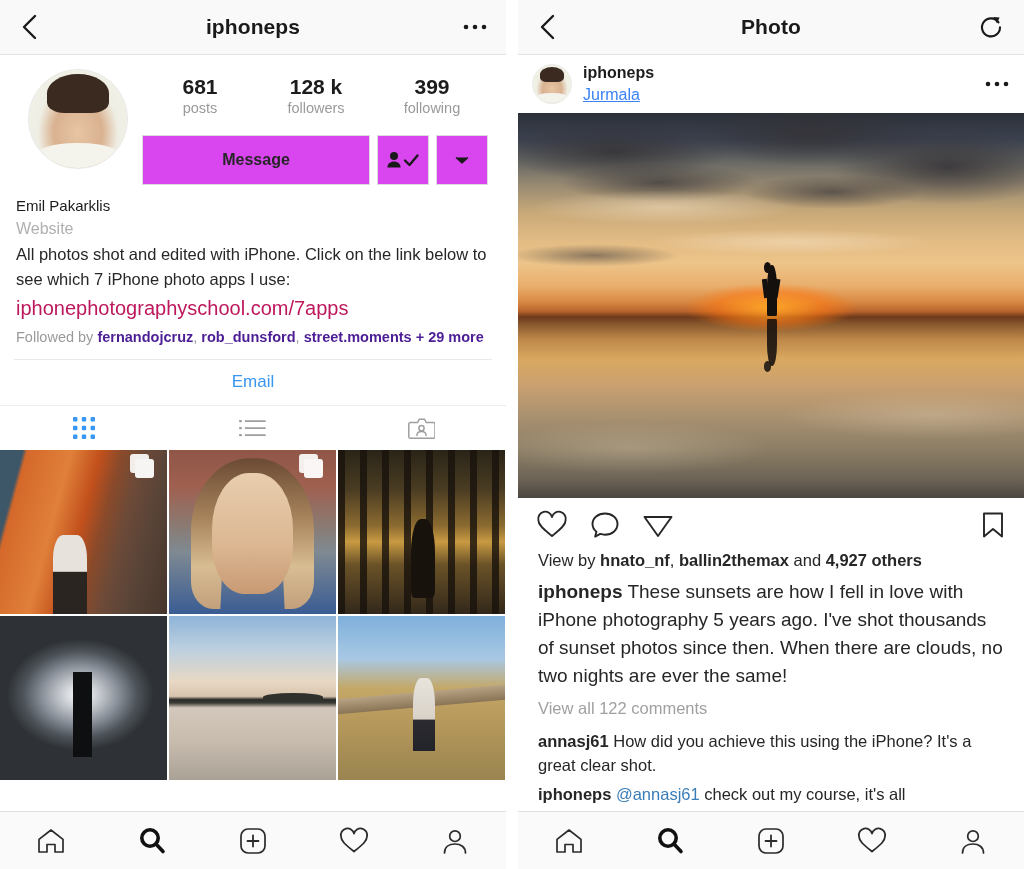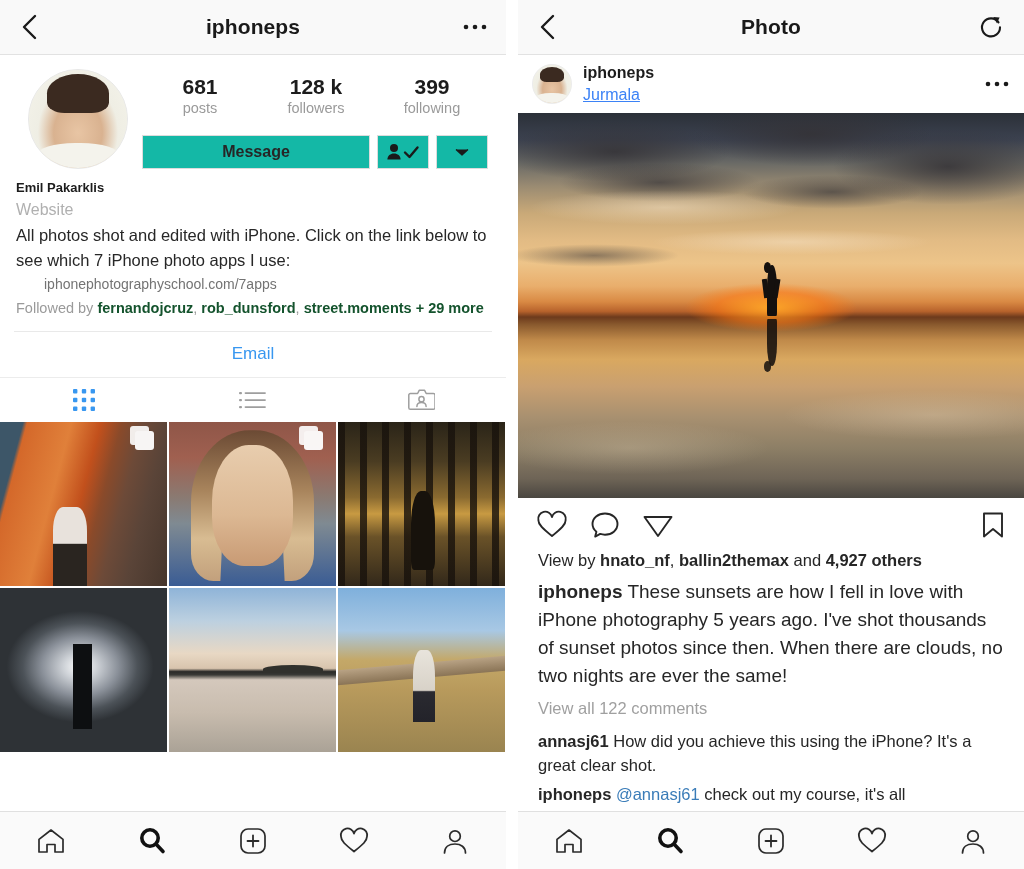--- a/index.html
+++ b/index.html
@@ -37,34 +37,34 @@
     border:1px solid #e8e8e8; overflow:hidden; position:relative;
     background:#efefe6;
   }
   .prof-right { flex:1; padding-left:10px; }
   .stats { display:flex; padding:6px 0 2px 0; }
   .stat { flex:1; text-align:center; }
   .stat-num { font-size:21px; font-weight:bold; color:#1c1c1c; line-height:1.12; }
   .stat-lbl { font-size:14.5px; color:#9a9a9a; line-height:1.3; }
   .actions { display:flex; gap:7px; margin-top:16px; padding-right:2px; }
   .btn {
-    border:1px solid #dcdcdc; border-radius:0; background:#14b8a6;
-    height:34px; display:flex; align-items:center; justify-content:center;
+    border:1px solid #dcdcdc; border-radius:0; background:#d946ef;
+    height:50px; display:flex; align-items:center; justify-content:center;
   }
   .btn-message { flex:1; font-size:16px; font-weight:bold; color:#262626; }
   .btn-icon { width:52px; flex:0 0 52px; }
 
   
   .bio { padding:6px 16px 0 16px; }
-  .bio-name { font-size:13px; font-weight:bold; color:#1c1c1c; line-height:1.45; }
+  .bio-name { font-size:15px; font-weight:normal; color:#1c1c1c; line-height:1.45; }
   .bio-website { font-size:16px; color:#b0b0b0; line-height:1.5; }
   .bio-text { font-size:16.5px; color:#272727; line-height:1.53; padding-top:1px; }
-  .bio-link { font-size:14px; color:#737373; line-height:1.55;margin-left:28px; }
+  .bio-link { font-size:20px; color:#be185d; line-height:1.55; }
   .followed { font-size:14.5px; color:#9a9a9a; line-height:1.42; padding-top:3px; }
-  .followed b { color:#14532d; font-weight:bold; }
+  .followed b { color:#4c1d95; font-weight:bold; }
   .hr { height:1px; background:#e9e9e9; margin:12px 14px 0 14px; }
   .email-row { text-align:center; padding:12px 0 13px 0; }
   .email-link { font-size:17px; color:#3897f0; }
 
   
   .tabs { display:flex; border-top:1px solid #ececec; }
   .tab { flex:1; height:44px; display:flex; align-items:center; justify-content:center; }
 
   
   .grid { display:flex; flex-wrap:wrap; gap:2px; padding:0; }

